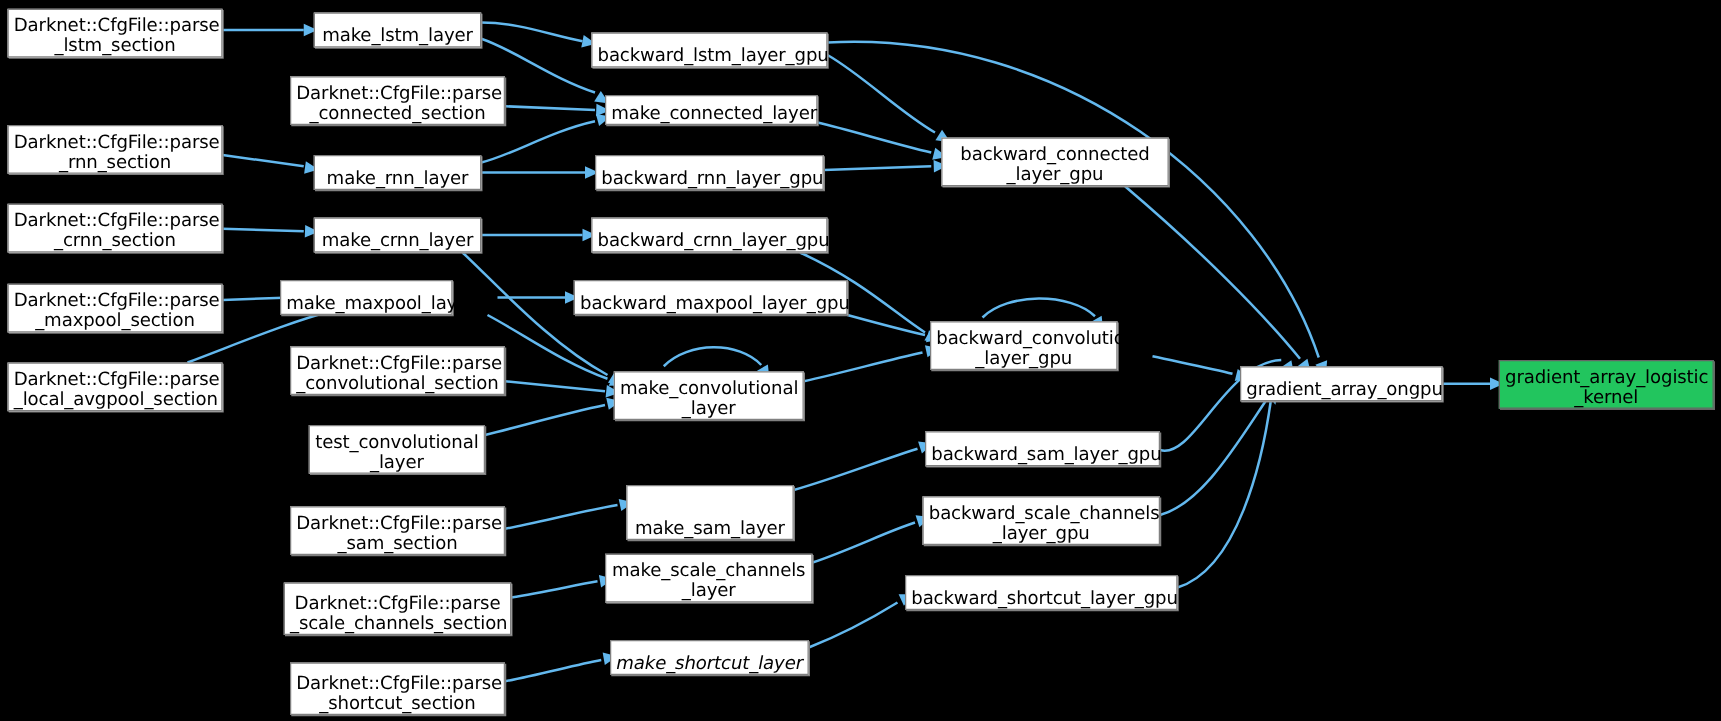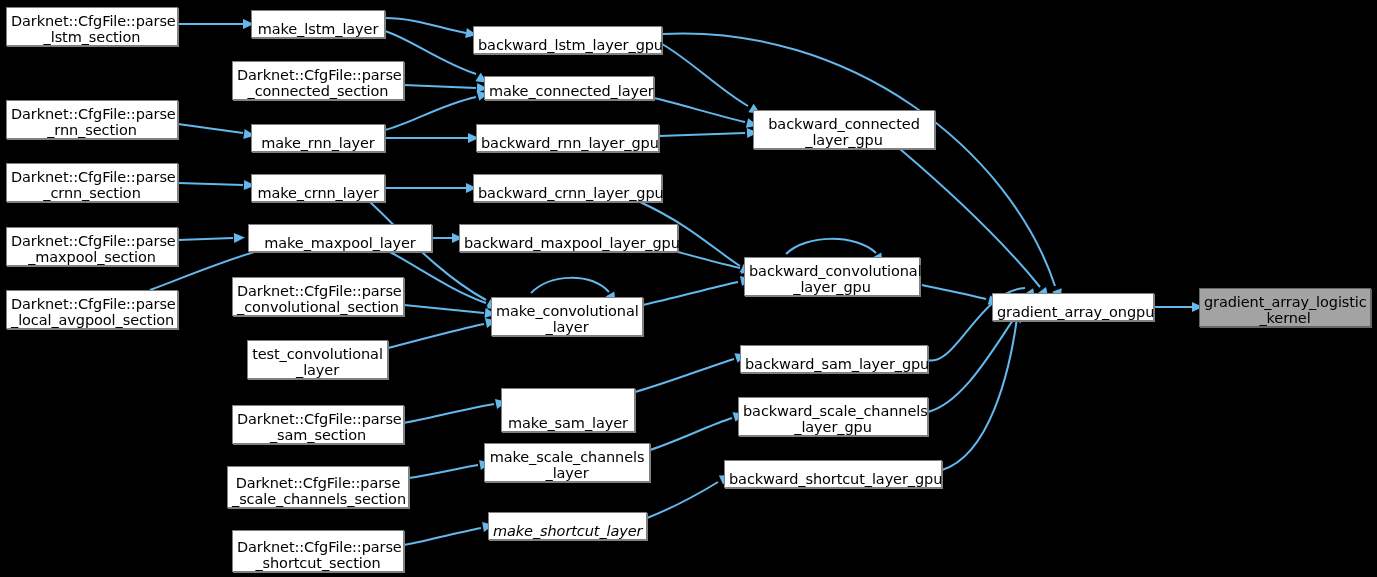--- a/index.html
+++ b/index.html
@@ -36,21 +36,21 @@
     border: 1px solid #808080;
     box-shadow: 1px 1px 0 0 #808080;
     color: #000000;
     font-size: 14.5px;
     line-height: 1.12;
     letter-spacing: -0.1px;
     white-space: pre-line;
     padding: 0 4px;
   }
   .node.highlight {
-    background: #a3a3a3;
+    background: #22c55e;
     border: 1px solid #666666;
     box-shadow: 1px 1px 0 0 #666666;
   }
   .node-label {
     display: block;
     width: 100%;
     white-space: pre-line;
   }
 </style>
 </head>
@@ -146,29 +146,29 @@
       <div class="node" style="left: 6px; top: 100px; width: 172px; height: 39px;"><span class="node-label">Darknet::CfgFile::parse
 _rnn_section</span></div>
       <div class="node" style="left: 251px; top: 124px; width: 134px; height: 28px;"><span class="node-label">make_rnn_layer</span></div>
       <div class="node" style="left: 476px; top: 124px; width: 183px; height: 28px;"><span class="node-label">backward_rnn_layer_gpu</span></div>
       <div class="node" style="left: 6px; top: 163px; width: 172px; height: 39px;"><span class="node-label">Darknet::CfgFile::parse
 _crnn_section</span></div>
       <div class="node" style="left: 251px; top: 174px; width: 134px; height: 28px;"><span class="node-label">make_crnn_layer</span></div>
       <div class="node" style="left: 473px; top: 174px; width: 189px; height: 28px;"><span class="node-label">backward_crnn_layer_gpu</span></div>
       <div class="node" style="left: 6px; top: 227px; width: 172px; height: 39px;"><span class="node-label">Darknet::CfgFile::parse
 _maxpool_section</span></div>
-      <div class="node" style="left: 248px; top: 224px; width: 184px; height: 28px;"><span class="node-label">make_maxpool_layer</span></div>
+      <div class="node" style="left: 224px; top: 224px; width: 138px; height: 28px;"><span class="node-label">make_maxpool_layer</span></div>
       <div class="node" style="left: 459px; top: 224px; width: 219px; height: 28px;"><span class="node-label">backward_maxpool_layer_gpu</span></div>
       <div class="node" style="left: 6px; top: 290px; width: 172px; height: 39px;"><span class="node-label">Darknet::CfgFile::parse
 _local_avgpool_section</span></div>
       <div class="node" style="left: 232px; top: 277px; width: 172px; height: 39px;"><span class="node-label">Darknet::CfgFile::parse
 _convolutional_section</span></div>
       <div class="node" style="left: 491px; top: 297px; width: 152px; height: 39px;"><span class="node-label">make_convolutional
 _layer</span></div>
-      <div class="node" style="left: 744px; top: 257px; width: 176px; height: 39px;"><span class="node-label">backward_convolutional
+      <div class="node" style="left: 744px; top: 257px; width: 150px; height: 39px;"><span class="node-label">backward_convolutional
 _layer_gpu</span></div>
       <div class="node" style="left: 247px; top: 340px; width: 141px; height: 39px;"><span class="node-label">test_convolutional
 _layer</span></div>
       <div class="node" style="left: 740px; top: 345px; width: 188px; height: 28px;"><span class="node-label">backward_sam_layer_gpu</span></div>
       <div class="node" style="left: 501px; top: 388px; width: 134px; height: 44px;"><span class="node-label">make_sam_layer</span></div>
       <div class="node" style="left: 232px; top: 405px; width: 172px; height: 39px;"><span class="node-label">Darknet::CfgFile::parse
 _sam_section</span></div>
       <div class="node" style="left: 738px; top: 397px; width: 190px; height: 39px;"><span class="node-label">backward_scale_channels
 _layer_gpu</span></div>
       <div class="node" style="left: 484px; top: 443px; width: 166px; height: 39px;"><span class="node-label">make_scale_channels

